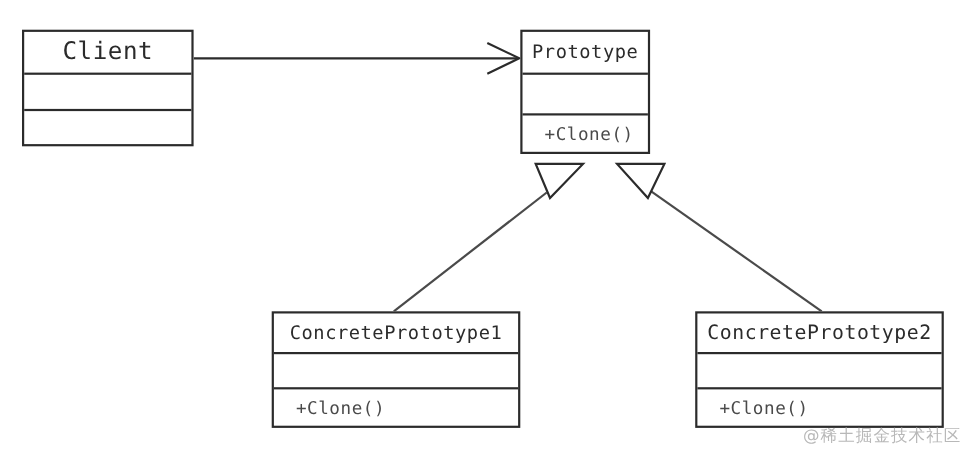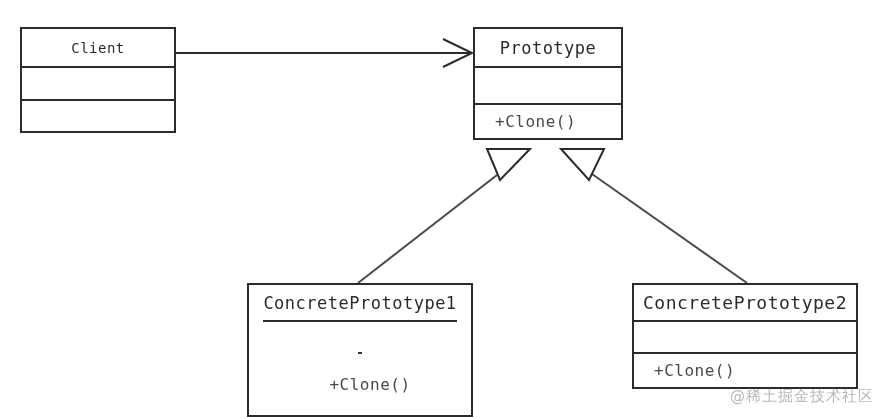--- a/index.html
+++ b/index.html
@@ -89,32 +89,32 @@
       <polygon points="487,149 530,149 500,180" fill="#ffffff" stroke="#2b2b2b" stroke-width="2" stroke-linejoin="miter"></polygon>
     </g>
 
     <g>
       <line x1="747" y1="283" x2="592" y2="174" stroke="#4a4a4a" stroke-width="2"></line>
       <polygon points="561,149 604,149 589,180" fill="#ffffff" stroke="#2b2b2b" stroke-width="2" stroke-linejoin="miter"></polygon>
     </g>
   </svg>
 
   <div class="uml-class" style="left:20px; top:27px; width:156px; height:106px;">
-    <div class="uml-name" style="height:39px; font-size:14px;">Client</div>
+    <div class="uml-name" style="height:39px; font-size:22px;">Client</div>
     <div class="uml-attrs" style="height:33px; font-size:15px;"></div>
     <div class="uml-ops" style="font-size:15px;"></div>
   </div>
 
-  <div class="uml-class" style="left:473px; top:27px; width:150px; height:113px;">
+  <div class="uml-class" style="left:473px; top:27px; width:118px; height:113px;">
     <div class="uml-name" style="height:39px; font-size:17px;">Prototype</div>
     <div class="uml-attrs" style="height:37px; font-size:15px;"></div>
     <div class="uml-ops" style="font-size:16px;">+Clone()</div>
   </div>
 
-  <div class="uml-class" style="left:247px; top:283px; width:226px; height:134px;align-items:center;">
+  <div class="uml-class" style="left:247px; top:283px; width:226px; height:106px;">
     <div class="uml-name" style="height:37px; font-size:17px;">ConcretePrototype1</div>
     <div class="uml-attrs" style="height:32px; font-size:15px;"></div>
     <div class="uml-ops" style="font-size:16px;">+Clone()</div>
   </div>
 
   <div class="uml-class" style="left:632px; top:283px; width:226px; height:106px;">
     <div class="uml-name" style="height:37px; font-size:18px;">ConcretePrototype2</div>
     <div class="uml-attrs" style="height:32px; font-size:15px;"></div>
     <div class="uml-ops" style="font-size:16px;">+Clone()</div>
   </div>

